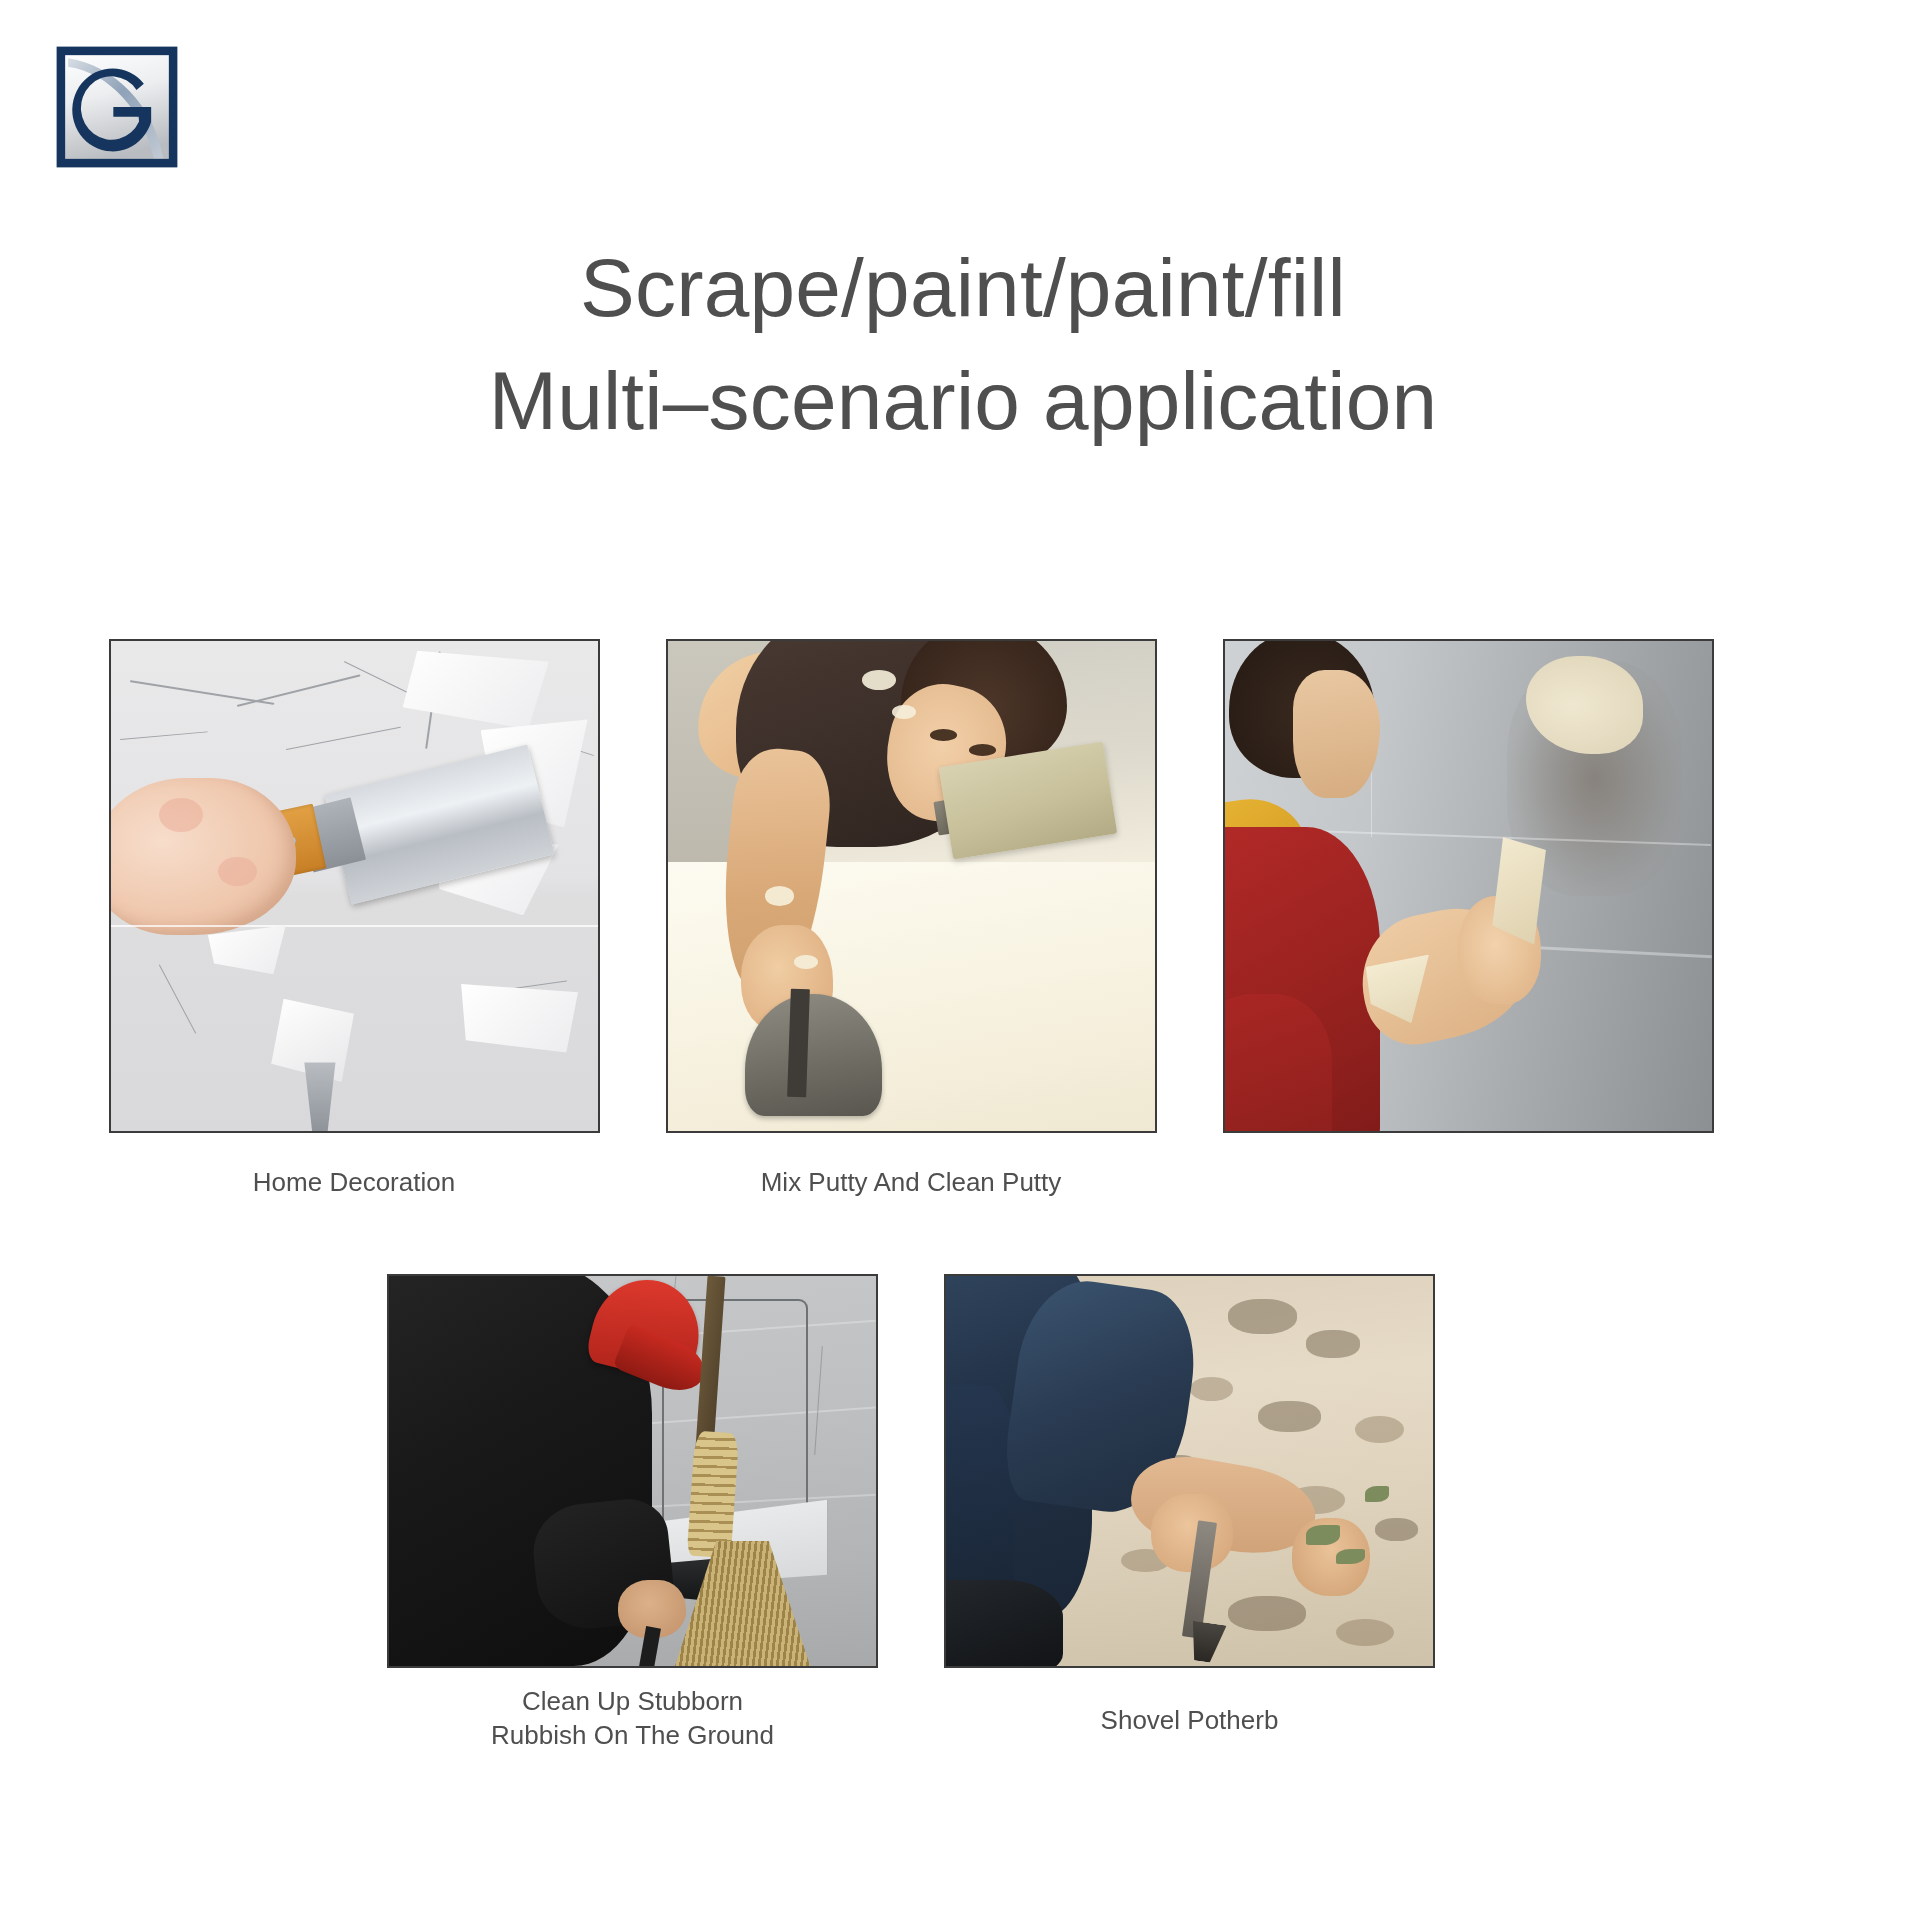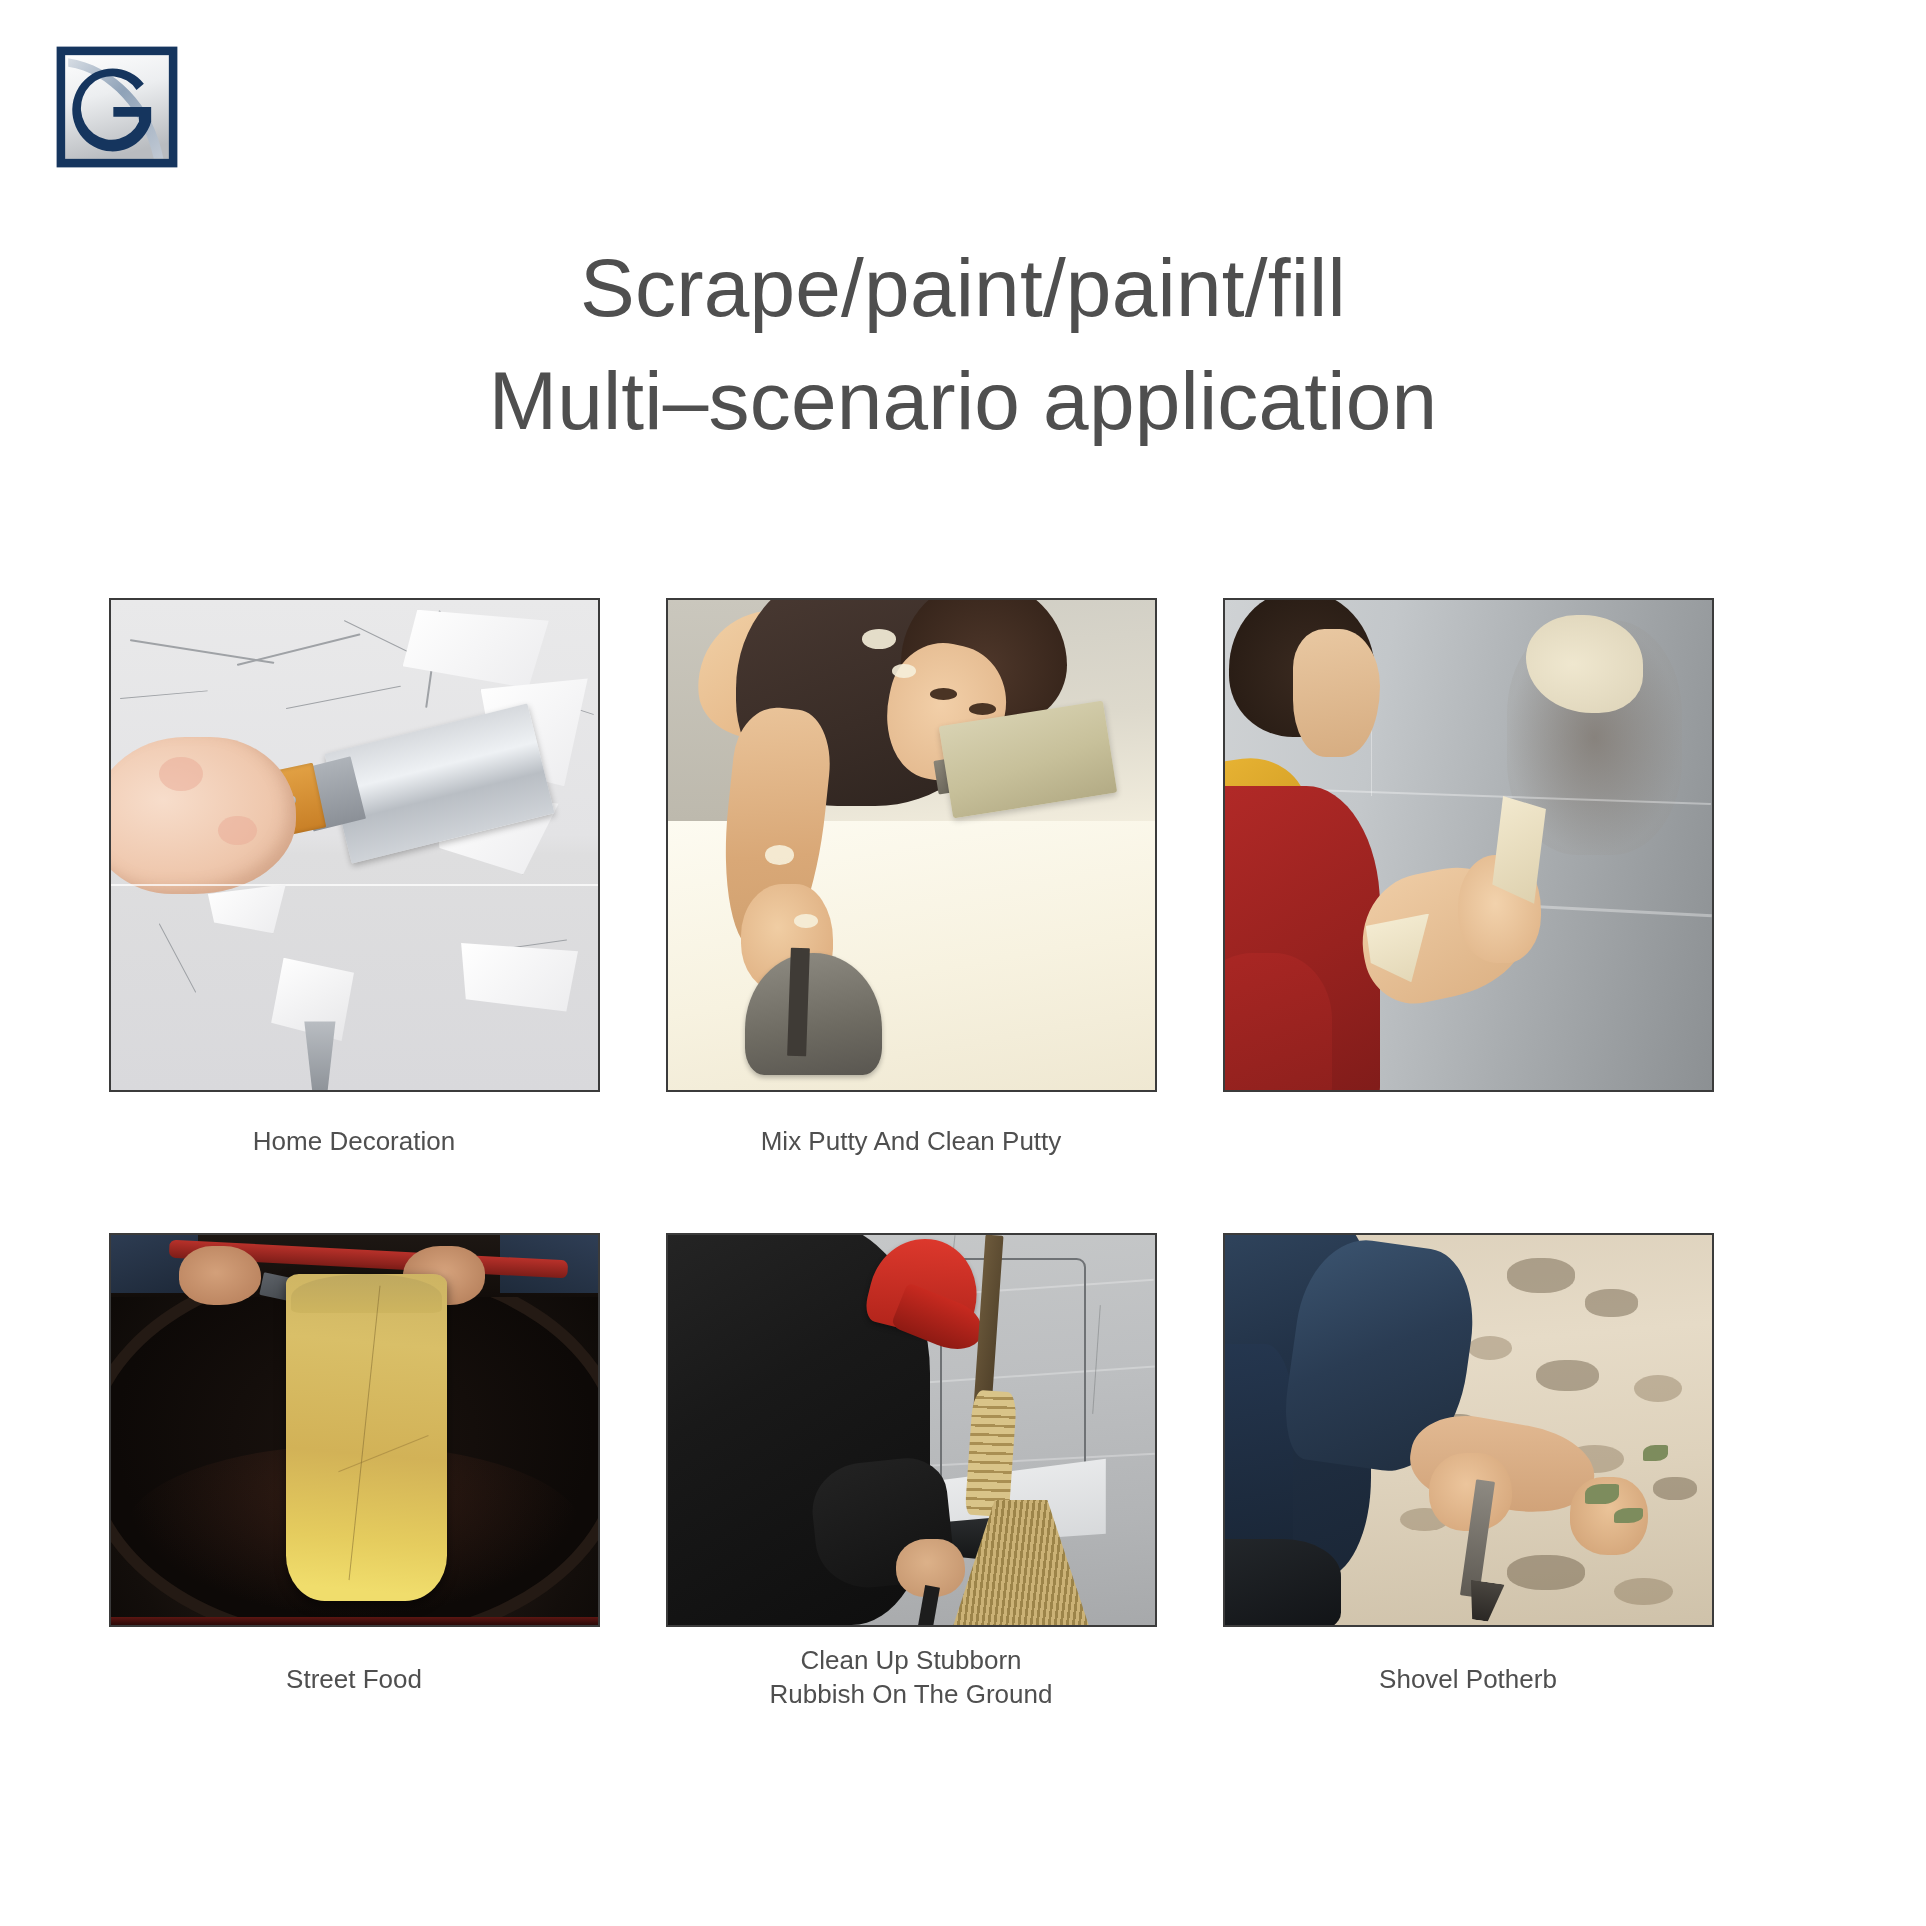--- a/index.html
+++ b/index.html
@@ -24,21 +24,21 @@
   .title-line {
     font-size:82px;
     line-height:1.38;
     font-weight:400;
     color:#4f4f4f;
     letter-spacing:0.2px;
     white-space:nowrap;
   }
 
   
-  .grid { position:absolute; left:0; top:598px; width:1822px; }
+  .grid { position:absolute; left:0; top:639px; width:1822px; }
   .row { display:flex; justify-content:center; gap:66px; }
   .row-2 { margin-top:74px; }
   .cell { width:491px; display:flex; flex-direction:column; align-items:center; }
 
   .photo {
     width:491px;
     border:2.3px solid #3b3b3b;
     background:#ddd;
     position:relative;
     overflow:hidden;
@@ -534,41 +534,20 @@
           <div class="scraper3b"></div>
           <div class="hand3"></div>
           <div class="scraper3"></div>
         </div>
       </div>
     </div>
   </div>
 
   <div class="row row-2">
 
-    <div class="cell">
-      <div class="photo short">
-        <div class="photo-inner p4">
-          <div class="wok-rim"></div>
-          <div class="wok-gloss"></div>
-          <div class="top-band"></div>
-          <div class="denim-l"></div>
-          <div class="denim-r"></div>
-          <div class="red-bar"></div>
-          <div class="hand-l"></div>
-          <div class="hand-r"></div>
-          <div class="scrap-l"></div>
-          <div class="crepe"></div>
-          <div class="crepe-top"></div>
-          <div class="crepe-fold"></div>
-          <div class="crepe-fold2"></div>
-          <div class="bottom-red"></div>
-        </div>
-      </div>
-      <div class="caption cap-r2-1line">Street Food</div>
-    </div>
 
     <div class="cell">
       <div class="photo short">
         <div class="photo-inner p6">
           <div class="tile" style="left:40%;top:14%;width:60%;height:1.8px;transform:rotate(-4deg);"></div>
           <div class="tile" style="left:44%;top:36%;width:56%;height:1.8px;transform:rotate(-4deg);"></div>
           <div class="tile" style="left:36%;top:58%;width:64%;height:1.8px;transform:rotate(-3deg);"></div>
           <div class="tile-d" style="left:58%;top:0%;width:1.4px;height:22%;transform:rotate(6deg);"></div>
           <div class="tile-d" style="left:88%;top:18%;width:1.4px;height:28%;transform:rotate(4deg);"></div>
           <div class="tile-d" style="left:46%;top:40%;width:1.4px;height:30%;transform:rotate(3deg);"></div>

